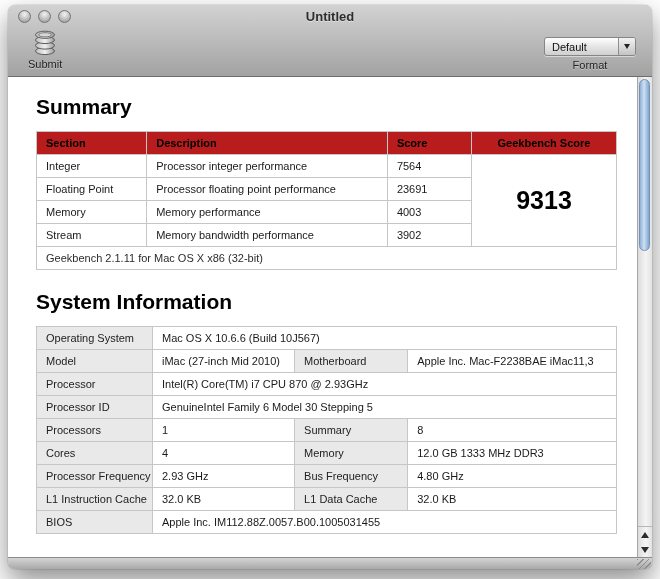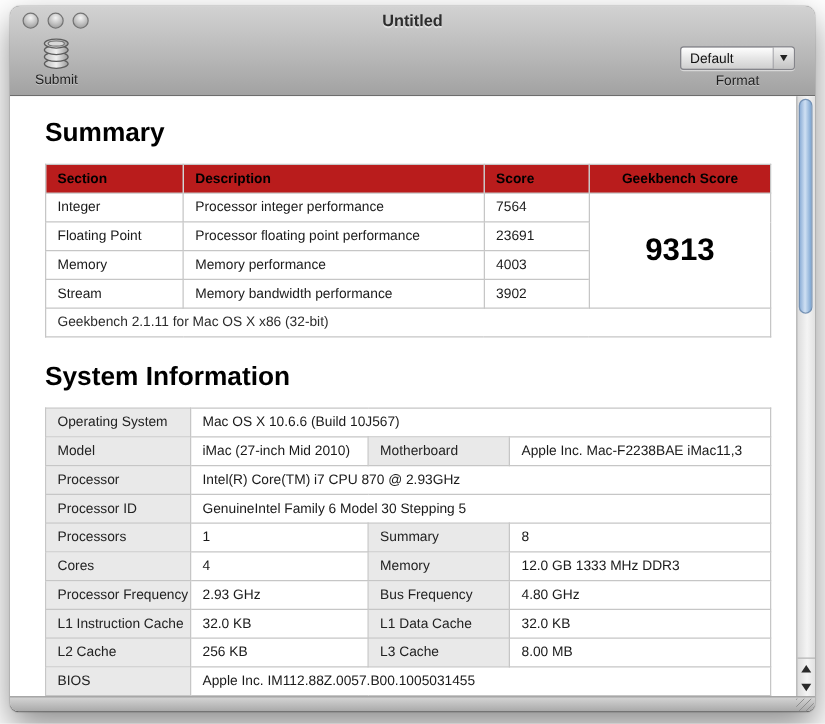--- a/index.html
+++ b/index.html
@@ -297,26 +297,20 @@
             <td class="label-cell">Bus Frequency</td>
             <td>4.80 GHz</td>
           </tr>
           <tr>
             <td class="label-cell">L1 Instruction Cache</td>
             <td>32.0 KB</td>
             <td class="label-cell">L1 Data Cache</td>
             <td>32.0 KB</td>
           </tr>
           <tr>
-            <td class="label-cell">L2 Cache</td>
-            <td>256 KB</td>
-            <td class="label-cell">L3 Cache</td>
-            <td>8.00 MB</td>
-          </tr>
-          <tr>
             <td class="label-cell">BIOS</td>
             <td colspan="3">Apple Inc. IM112.88Z.0057.B00.1005031455</td>
           </tr>
         </tbody>
       </table>
 
     </div>
 
     <div class="scrollbar">
       <div class="scroll-thumb"></div>

